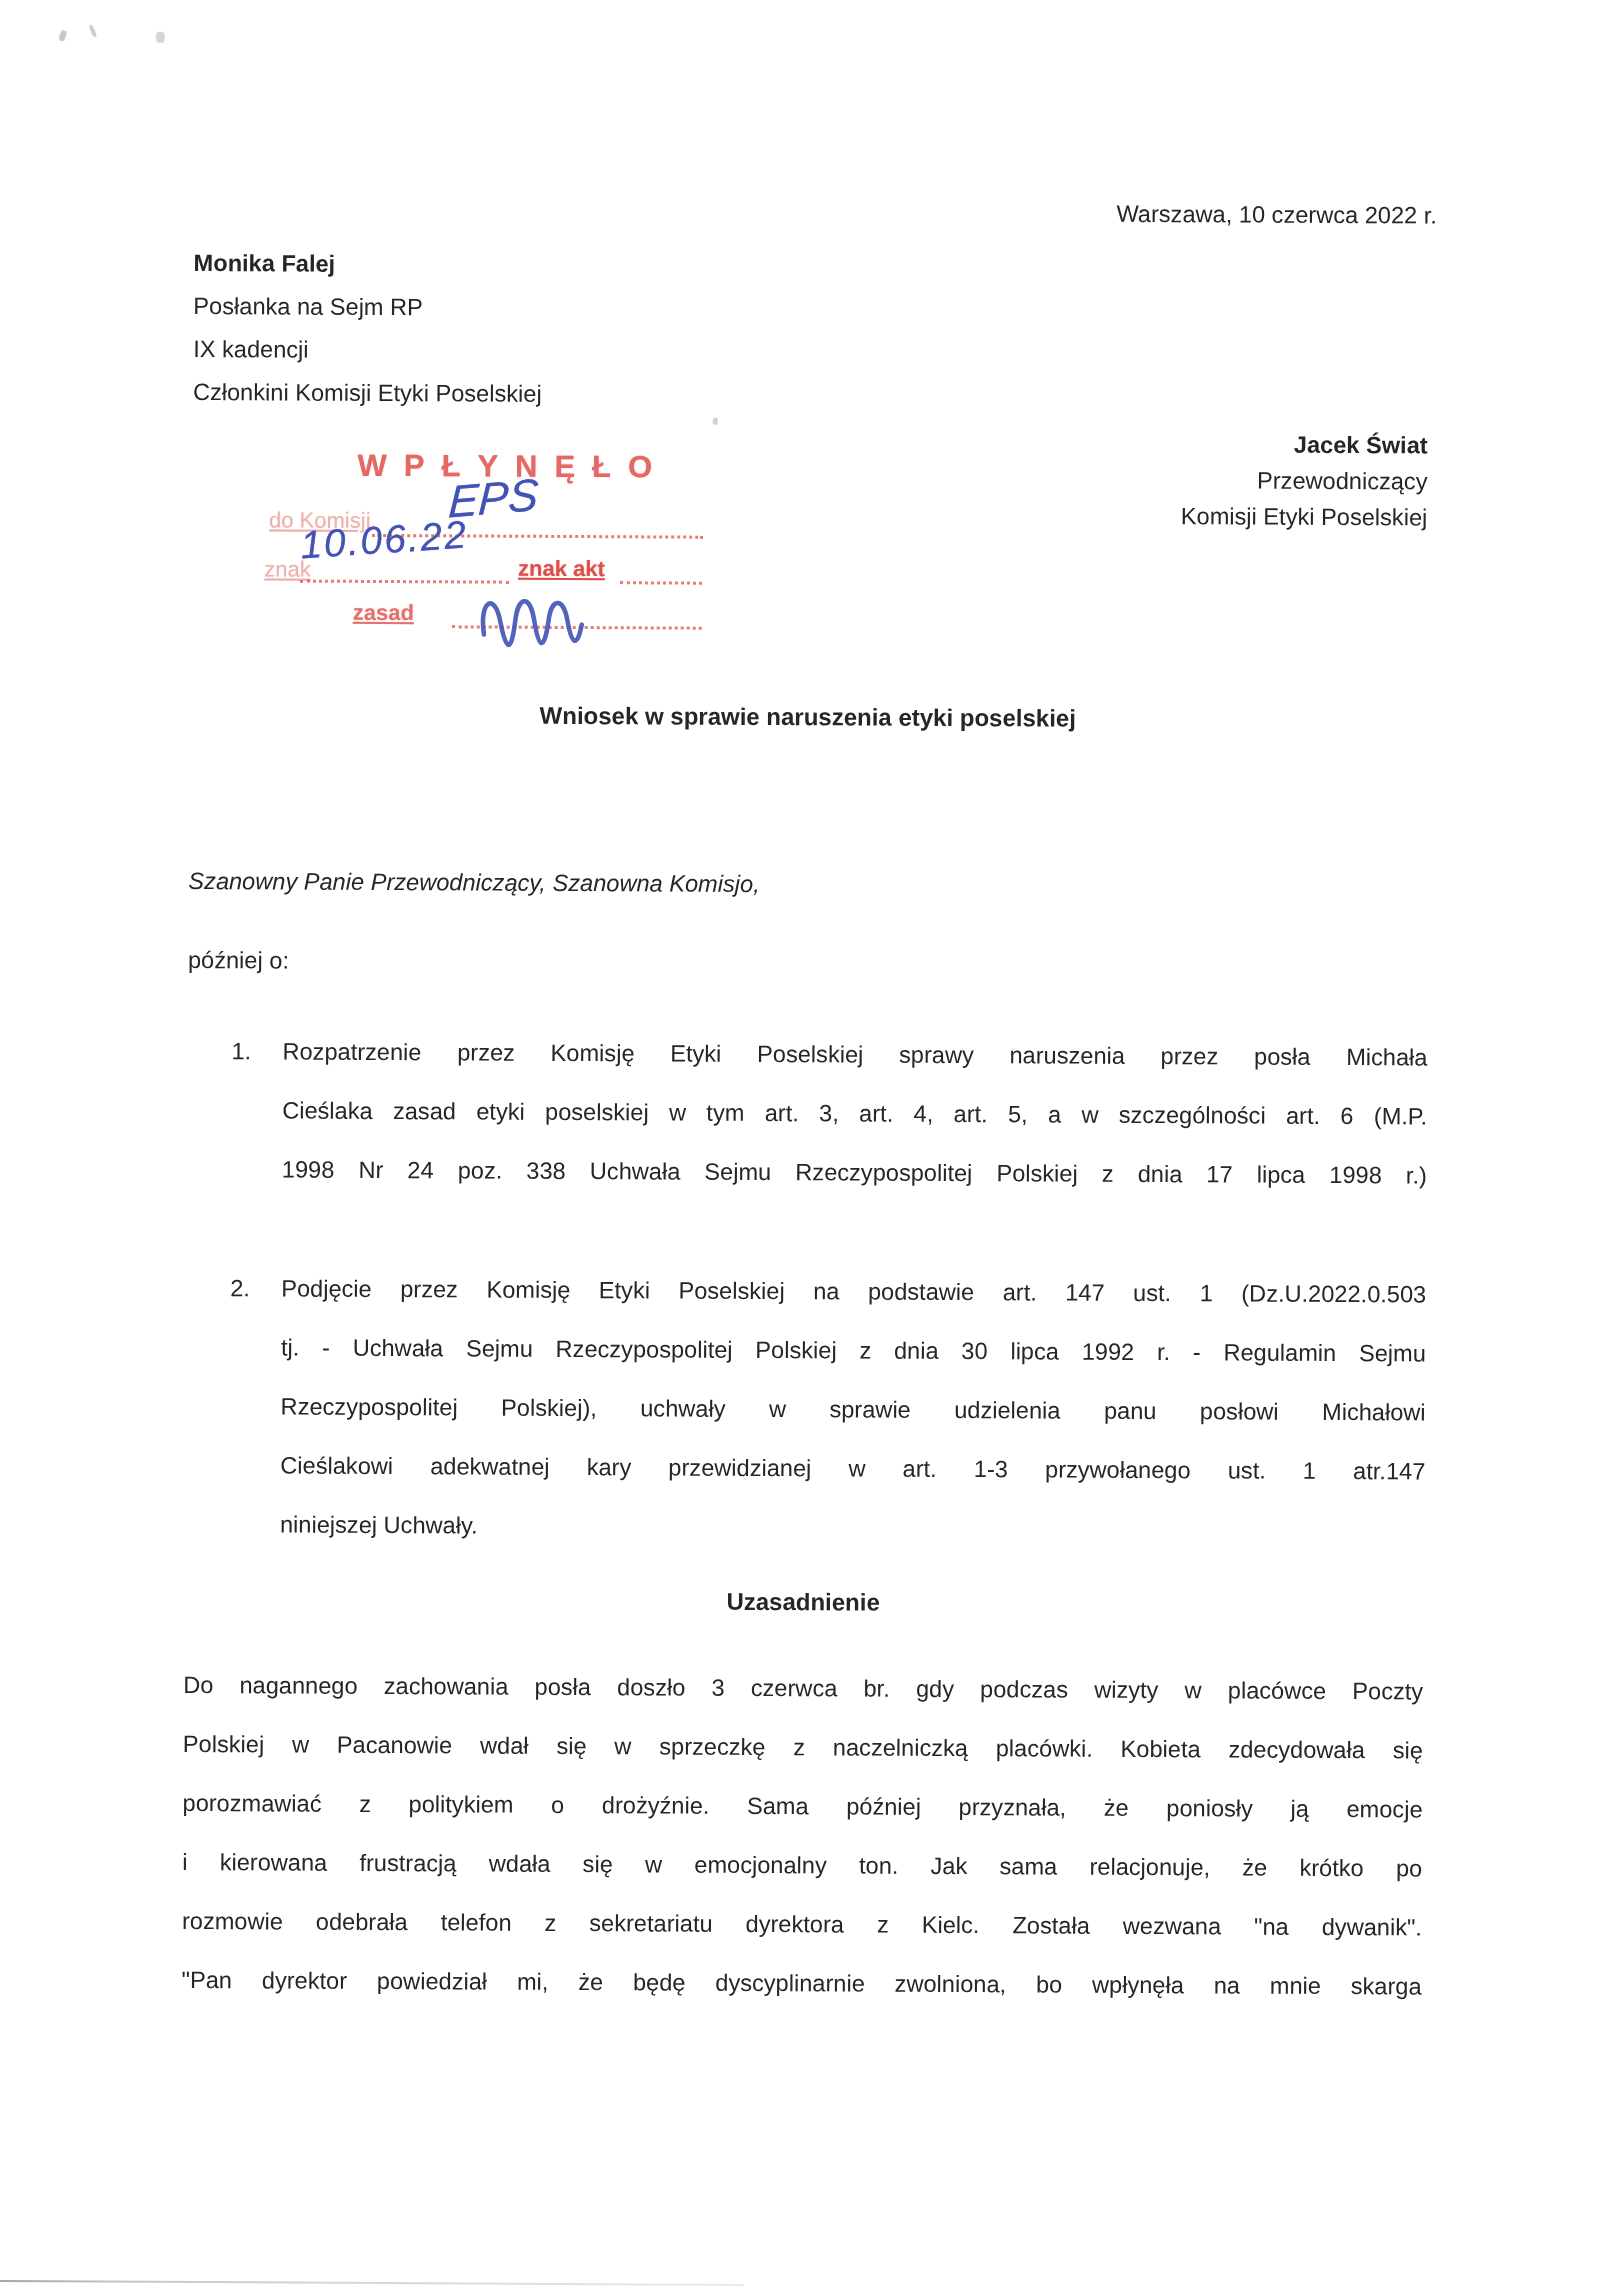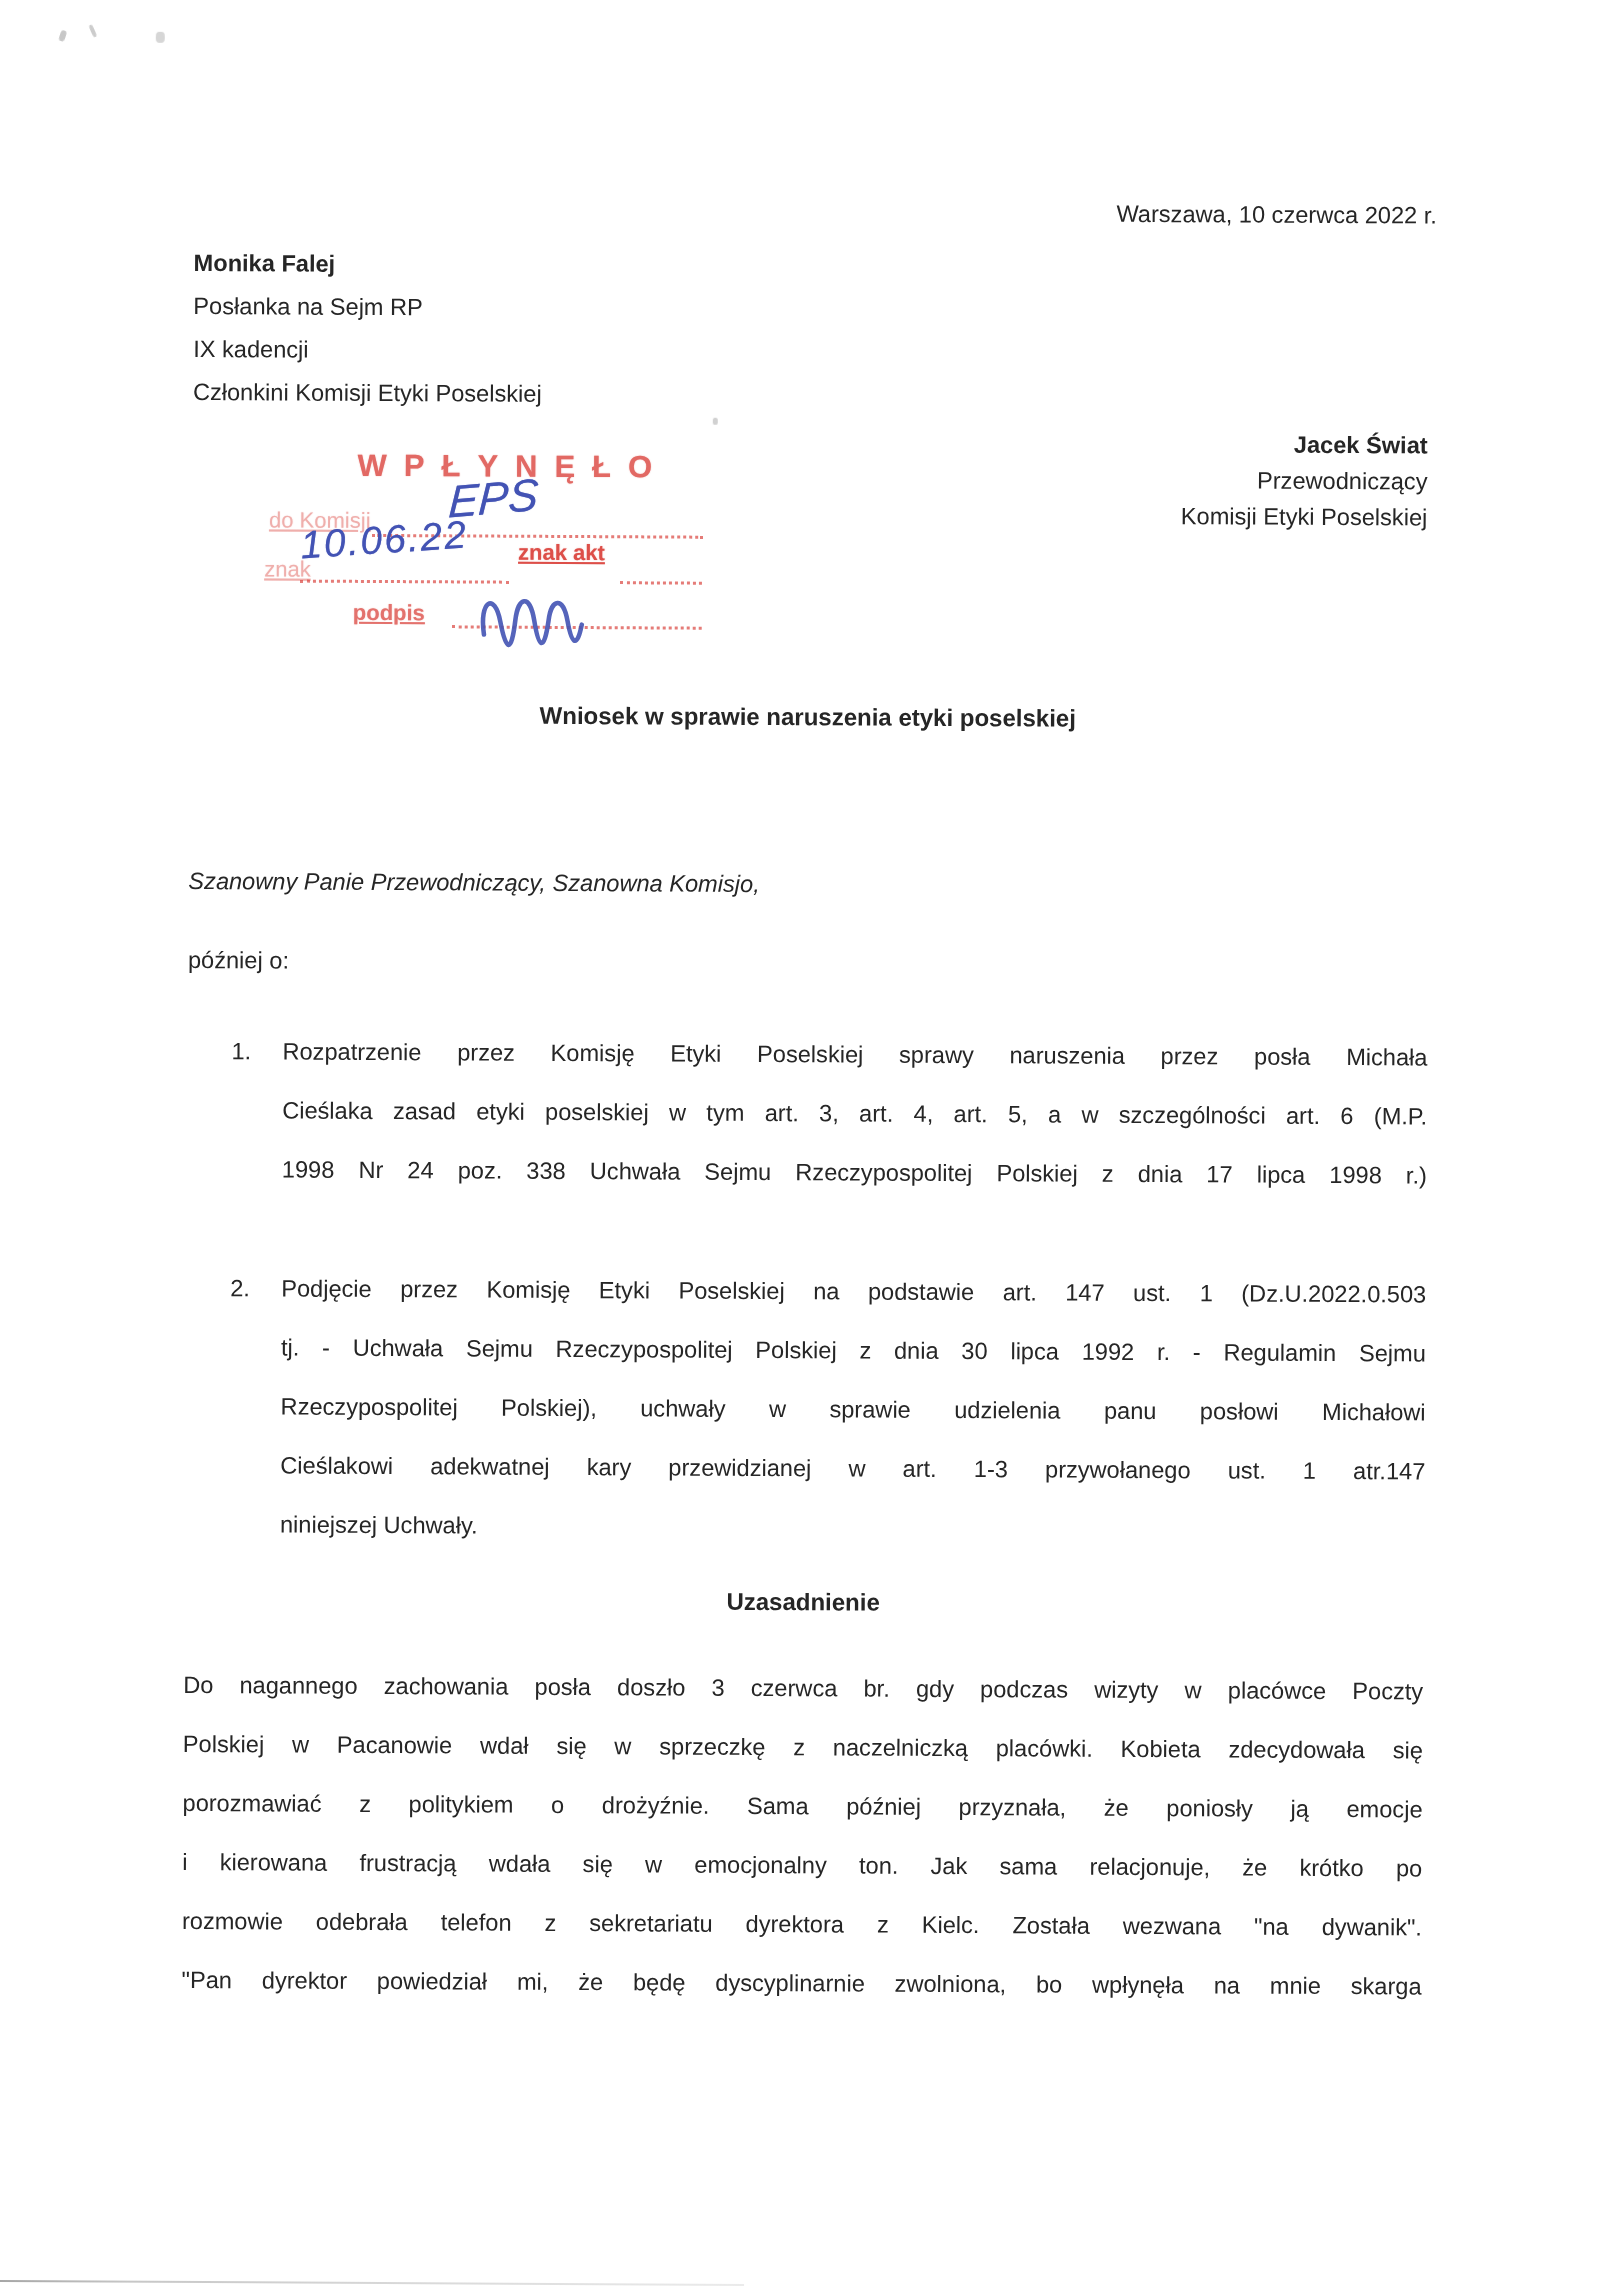--- a/index.html
+++ b/index.html
@@ -79,24 +79,24 @@
     <div class="stamp">
       <div class="stamp-title">WPŁYNĘŁO</div>
 
       <div class="stamp-label faint" style="left:9.8px;top:77px;">do Komisji</div>
       <div class="dots semi" style="left:113px;top:103px;width:331px;"></div>
       <div class="ink ink-eps">EPS</div>
 
       <div class="stamp-label faint" style="left:5.2px;top:126px;">znak</div>
       <div class="dots semi" style="left:41px;top:149px;width:209px;"></div>
       <div class="ink ink-date">10.06.22</div>
-      <div class="stamp-label" style="left:259px;top:108px;font-weight:bold;">znak akt</div>
+      <div class="stamp-label" style="left:259px;top:124px;font-weight:bold;">znak akt</div>
       <div class="dots semi" style="left:361px;top:149px;width:82px;"></div>
 
-      <div class="stamp-label semi" style="left:94px;top:169px;font-weight:bold;">podpis</div>
+      <div class="stamp-label semi" style="left:94px;top:169px;font-weight:bold;">zasad</div>
       <div class="dots semi" style="left:193px;top:194px;width:250px;"></div>
       <svg class="sig-svg" width="151" height="88" viewBox="0 0 230 135">
         <path d="M18 112 C 10 60, 34 46, 43 92 S 60 142, 66 90 C 70 54, 88 48, 95 90 S 110 140, 117 90 C 121 56, 139 52, 146 90 S 161 132, 168 96" fill="none" stroke="#4353b4" stroke-width="7" stroke-linecap="round" opacity="0.9"></path>
       </svg>
     </div>
 
     <div class="doc-title">Wniosek w sprawie naruszenia etyki poselskiej</div>
 
     <div class="salutation">Szanowny Panie Przewodniczący, Szanowna Komisjo,</div>
     <div class="intro">później o:</div>

